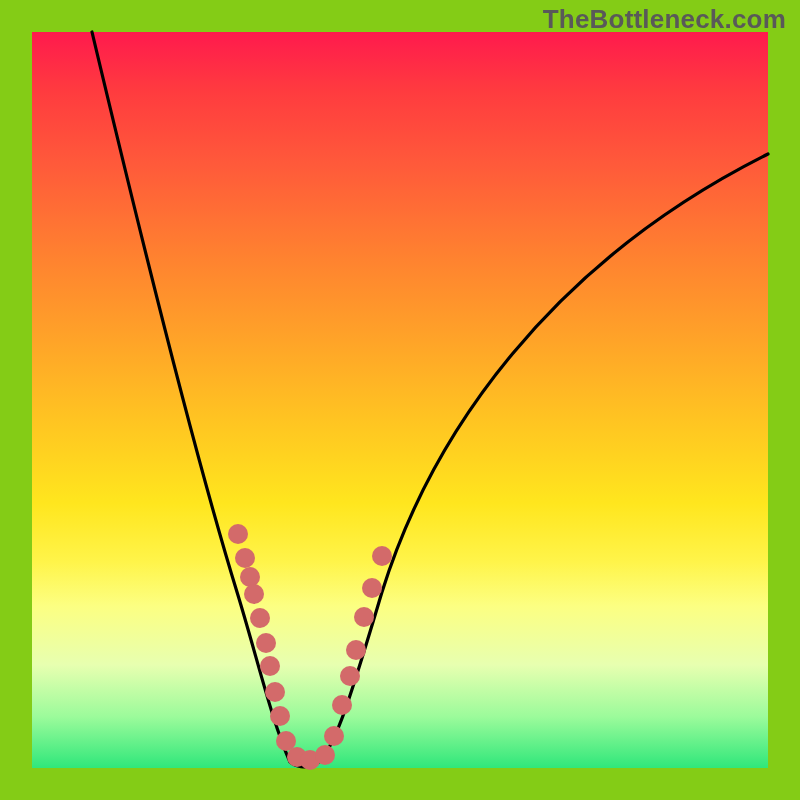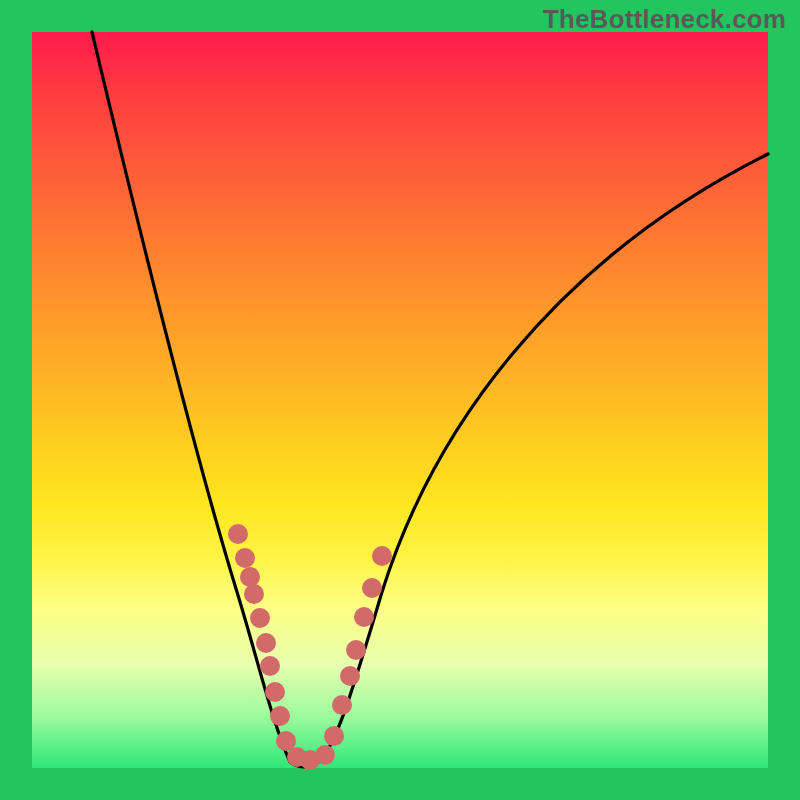--- a/index.html
+++ b/index.html
@@ -9,21 +9,21 @@
     height: 800px;
     overflow: hidden;
     background: #000;
   }
   .frame {
     position: absolute;
     top: 0;
     left: 0;
     width: 800px;
     height: 800px;
-    background: #22c55e;
+    background: #84cc16;
   }
   .plot {
     position: absolute;
     top: 32px;
     left: 32px;
     width: 736px;
     height: 736px;
     background: linear-gradient(
       to bottom,
       #ff1a4d 0%,

